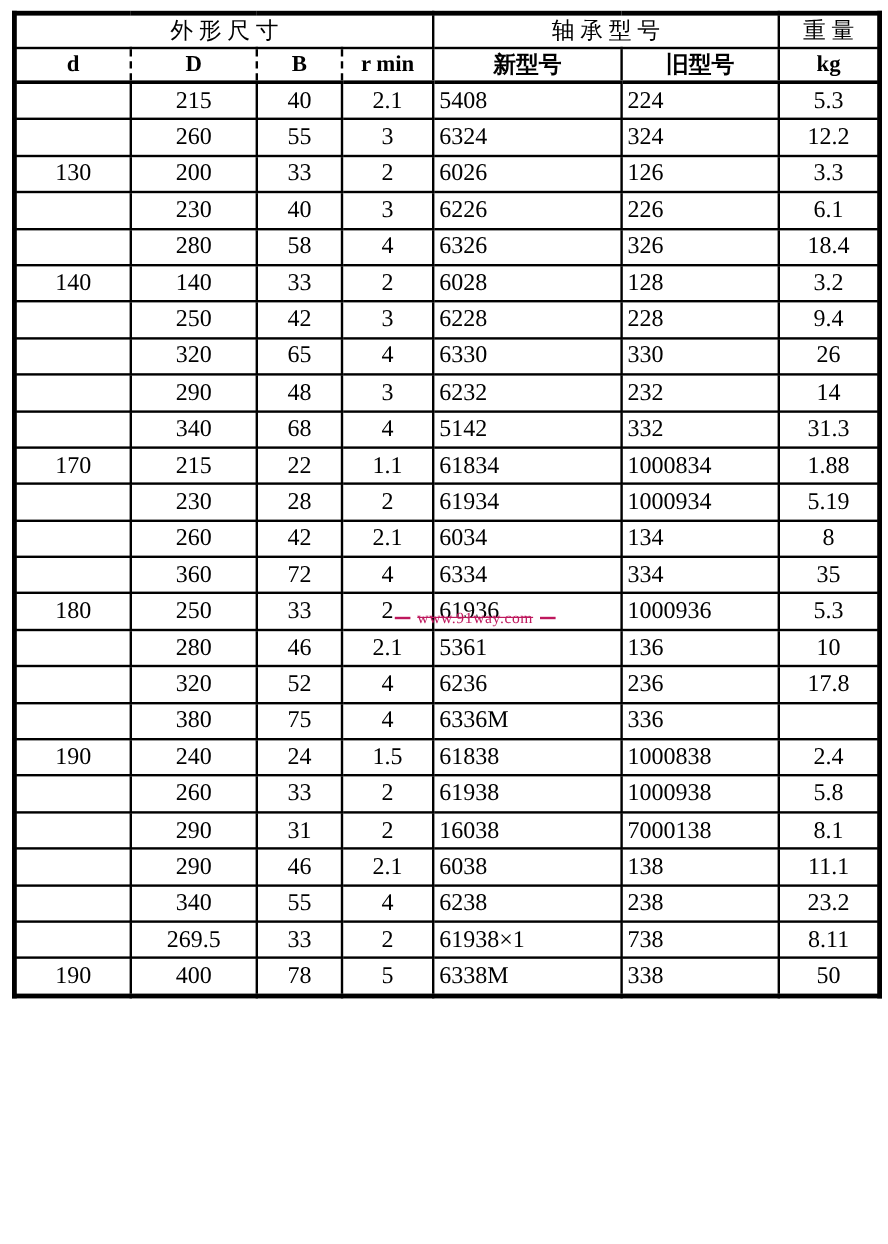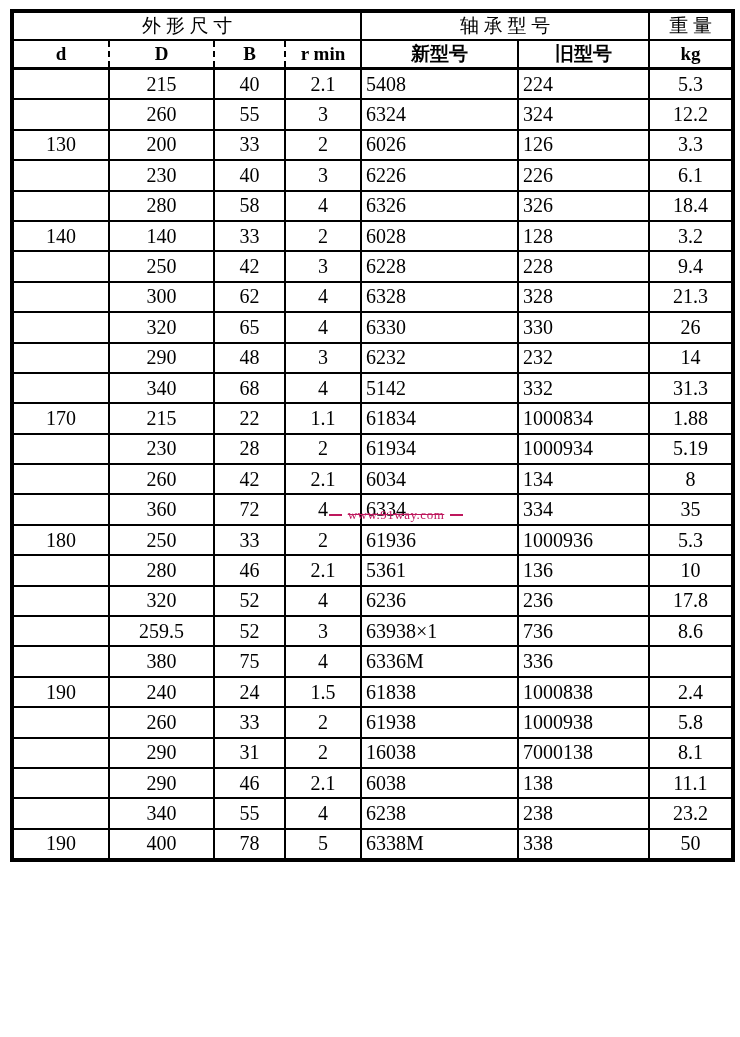--- a/index.html
+++ b/index.html
@@ -185,29 +185,20 @@
             <td class="c0"></td>
             <td class="c1">250</td>
             <td class="c2">42</td>
             <td class="c3">3</td>
             <td class="c4">6228</td>
             <td class="c5">228</td>
             <td class="c6">9.4</td>
           </tr>
           <tr>
             <td class="c0"></td>
-            <td class="c1">300</td>
-            <td class="c2">62</td>
-            <td class="c3">4</td>
-            <td class="c4">6328</td>
-            <td class="c5">328</td>
-            <td class="c6">21.3</td>
-          </tr>
-          <tr>
-            <td class="c0"></td>
             <td class="c1">320</td>
             <td class="c2">65</td>
             <td class="c3">4</td>
             <td class="c4">6330</td>
             <td class="c5">330</td>
             <td class="c6">26</td>
           </tr>
           <tr>
             <td class="c0"></td>
             <td class="c1">290</td>
@@ -284,29 +275,20 @@
             <td class="c0"></td>
             <td class="c1">320</td>
             <td class="c2">52</td>
             <td class="c3">4</td>
             <td class="c4">6236</td>
             <td class="c5">236</td>
             <td class="c6">17.8</td>
           </tr>
           <tr>
             <td class="c0"></td>
-            <td class="c1">259.5</td>
-            <td class="c2">52</td>
-            <td class="c3">3</td>
-            <td class="c4">63938×1</td>
-            <td class="c5">736</td>
-            <td class="c6">8.6</td>
-          </tr>
-          <tr>
-            <td class="c0"></td>
             <td class="c1">380</td>
             <td class="c2">75</td>
             <td class="c3">4</td>
             <td class="c4">6336M</td>
             <td class="c5">336</td>
             <td class="c6"></td>
           </tr>
           <tr>
             <td class="c0">190</td>
             <td class="c1">240</td>
@@ -346,20 +328,29 @@
           <tr>
             <td class="c0"></td>
             <td class="c1">340</td>
             <td class="c2">55</td>
             <td class="c3">4</td>
             <td class="c4">6238</td>
             <td class="c5">238</td>
             <td class="c6">23.2</td>
           </tr>
           <tr>
+            <td class="c0"></td>
+            <td class="c1">269.5</td>
+            <td class="c2">33</td>
+            <td class="c3">2</td>
+            <td class="c4">61938×1</td>
+            <td class="c5">738</td>
+            <td class="c6">8.11</td>
+          </tr>
+          <tr>
             <td class="c0">190</td>
             <td class="c1">400</td>
             <td class="c2">78</td>
             <td class="c3">5</td>
             <td class="c4">6338M</td>
             <td class="c5">338</td>
             <td class="c6">50</td>
           </tr>
         </tbody>
     </table>

